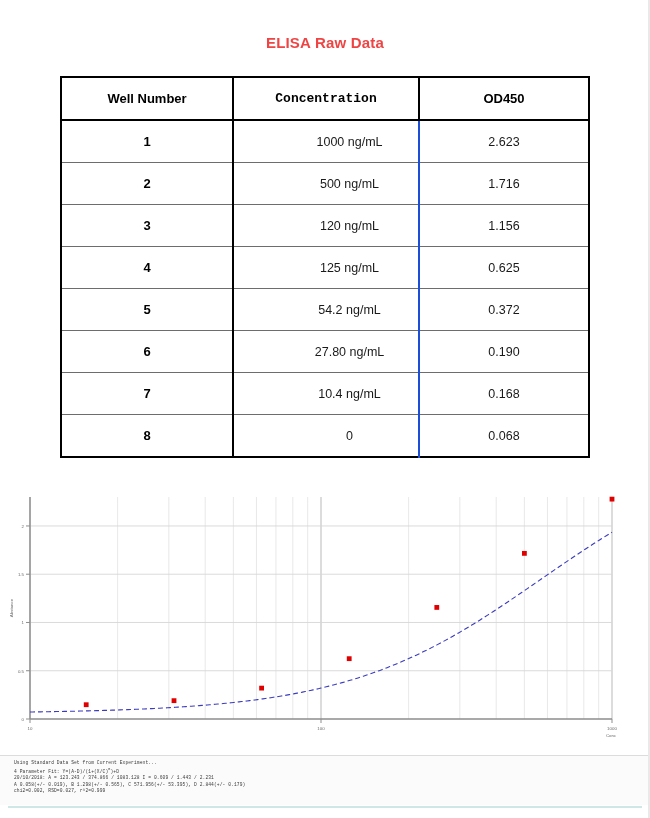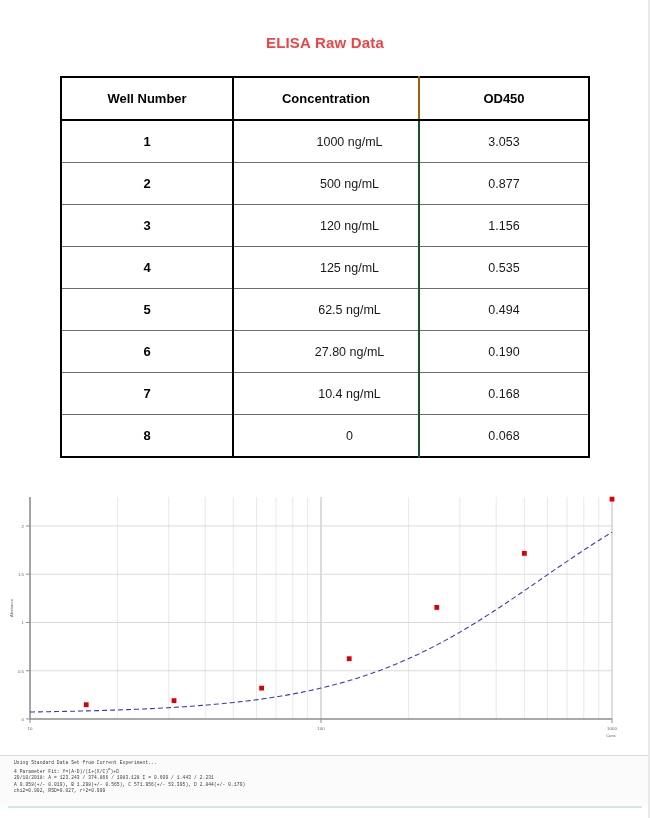--- a/index.html
+++ b/index.html
@@ -75,22 +75,22 @@
   table.raw col.c1 { width: 172px; }
   table.raw col.c2 { width: 186px; }
   table.raw col.c3 { width: 170px; }
   table.raw td.well {
     font-weight: bold;
     font-size: 13px;
     border-right: 2px solid #000;
     color: #000;
   }
   table.raw thead th.h1 { border-right: 2px solid #000; }
-  table.raw thead th.h2 { border-right: 2px solid #a16207; }
-  table.raw td.conc { border-right: 2px solid #14532d; padding-left: 47px; }
+  table.raw thead th.h2 { border-right: 2px solid #000000; font-family: Liberation Mono, monospace; }
+  table.raw td.conc { border-right: 2px solid #1d4ed8; padding-left: 47px; }
 
   
   .chart-panel {
     position: absolute;
     left: 0;
     top: 487px;
     width: 648px;
     height: 268px;
     background: #ffffff;
   }
@@ -147,41 +147,41 @@
         <tr>
           <th class="h1">Well Number</th>
           <th class="h2">Concentration</th>
           <th>OD450</th>
         </tr>
       </thead>
       <tbody>
         <tr>
           <td class="well">1</td>
           <td class="conc">1000 ng/mL</td>
-          <td>3.053</td>
+          <td>2.623</td>
         </tr>
         <tr>
           <td class="well">2</td>
           <td class="conc">500 ng/mL</td>
-          <td>0.877</td>
+          <td>1.716</td>
         </tr>
         <tr>
           <td class="well">3</td>
           <td class="conc">120 ng/mL</td>
           <td>1.156</td>
         </tr>
         <tr>
           <td class="well">4</td>
           <td class="conc">125 ng/mL</td>
-          <td>0.535</td>
+          <td>0.625</td>
         </tr>
         <tr>
           <td class="well">5</td>
-          <td class="conc">62.5 ng/mL</td>
-          <td>0.494</td>
+          <td class="conc">54.2 ng/mL</td>
+          <td>0.372</td>
         </tr>
         <tr>
           <td class="well">6</td>
           <td class="conc">27.80 ng/mL</td>
           <td>0.190</td>
         </tr>
         <tr>
           <td class="well">7</td>
           <td class="conc">10.4 ng/mL</td>
           <td>0.168</td>

